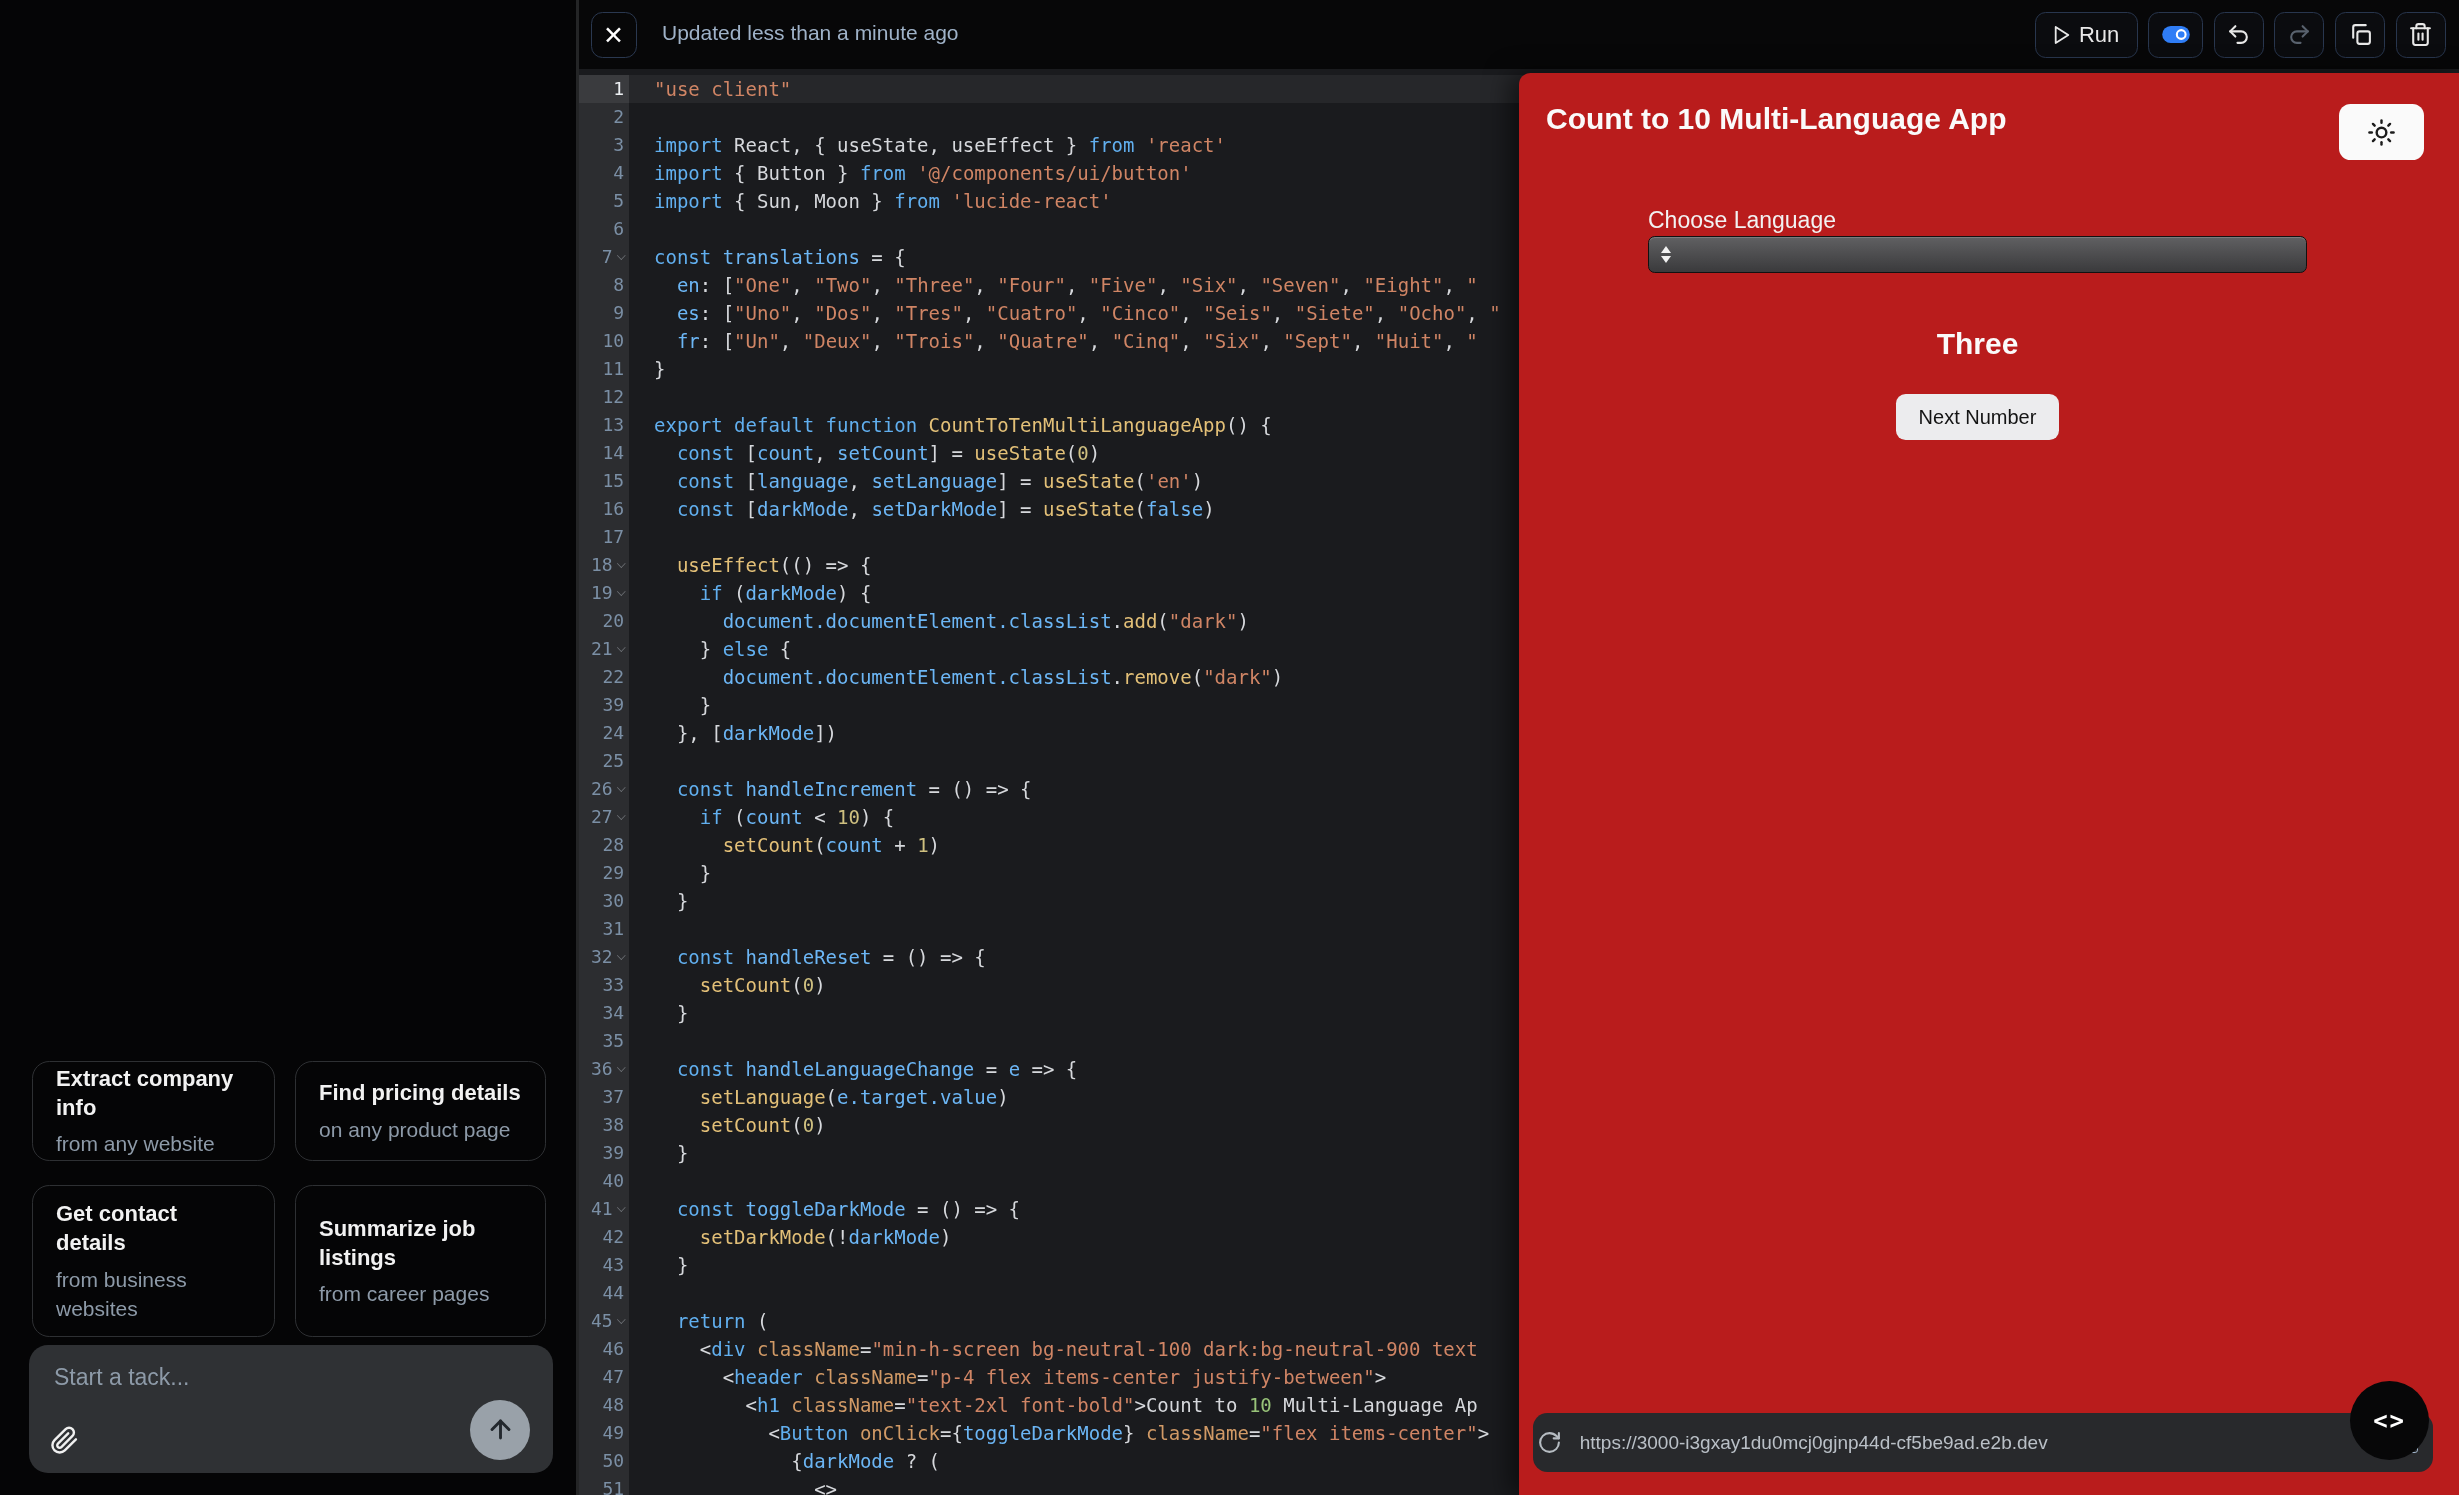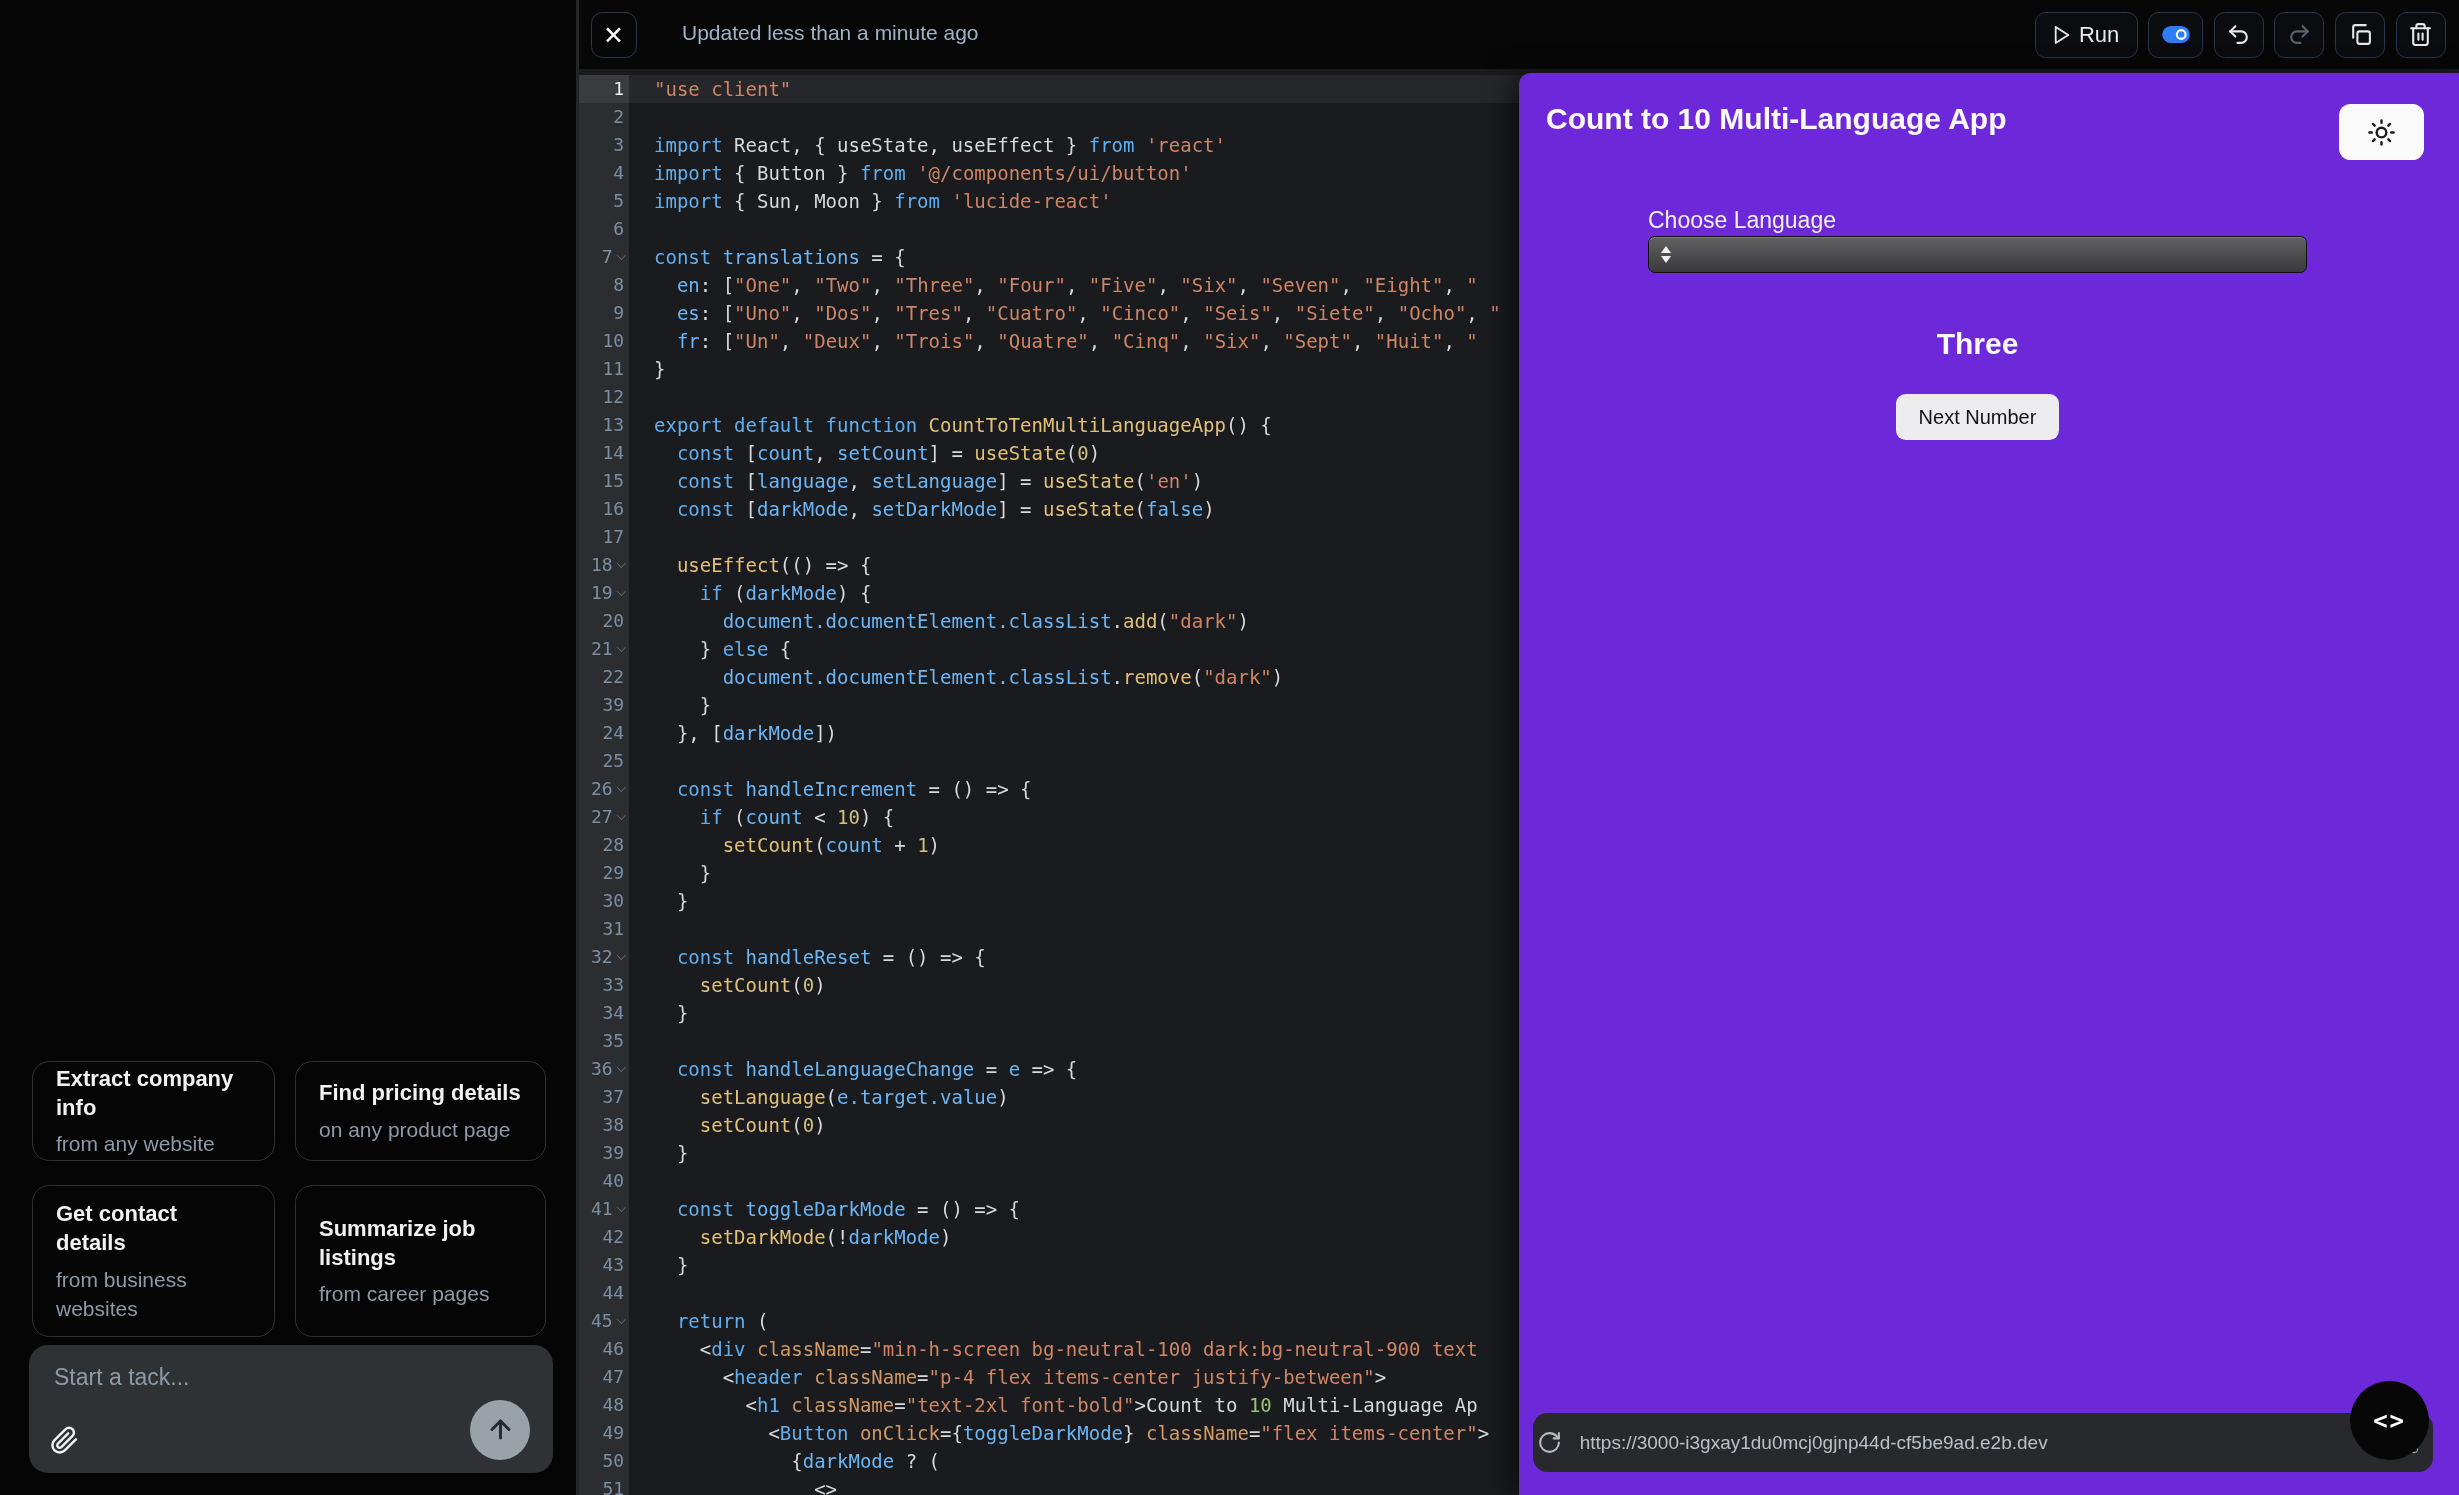--- a/index.html
+++ b/index.html
@@ -20,21 +20,21 @@
   .ph{position:absolute;left:25px;top:19px;color:#8d9aa8;font-size:23px;}
   .attach-btn{position:absolute;left:21px;bottom:15.4px;background:none;border:none;padding:0;cursor:pointer;}
   .send-btn{position:absolute;right:23px;bottom:13.4px;width:60px;height:60px;border-radius:50%;
             background:#99a1a9;border:none;display:flex;align-items:center;justify-content:center;cursor:pointer;}
 
   
   .editor{position:absolute;left:579px;top:0;right:0;height:100%;background:#1a1b1e;}
   .topbar{position:absolute;left:0;top:0;right:0;height:69px;background:#070708;border-bottom:1px solid #141415;}
   .close-btn{position:absolute;left:11.5px;top:11.5px;width:46px;height:46px;border-radius:11.5px;
              border:1.4px solid #2a3850;background:transparent;color:#fff;font-size:25px;line-height:42px;cursor:pointer;}
-  .status{position:absolute;left:83px;top:21px;color:#9fb2c8;font-size:21px;margin-left:20px;}
+  .status{position:absolute;left:83px;top:21px;color:#9fb2c8;font-size:21px;}
   .actions{position:absolute;right:13.4px;top:11.5px;display:flex;gap:10.6px;align-items:center;}
   .tb-btn{height:46px;min-width:46px;box-sizing:border-box;border:1.4px solid #28364e;border-radius:10.6px;
           background:#0b0c0f;color:#e8e8e8;display:flex;align-items:center;justify-content:center;
           gap:7.7px;font-size:22px;padding:0 11.5px;cursor:pointer;}
   .tb-btn.run{padding:0 17.3px;}
 
   .code{position:absolute;left:0;top:69px;right:0;bottom:0;overflow:hidden;padding-top:5.8px;background:#1a1b1e;}
   .code-line{display:flex;height:28px;align-items:center;}
   .code-line.active{background:#26272a;}
   .gutter{flex:0 0 50px;align-self:stretch;background:#2c2d30;display:flex;align-items:center;
@@ -43,21 +43,21 @@
   .ln{font-family:"DejaVu Sans Mono",monospace;font-size:18px;color:#7b8fa5;}
   .code-line.active .ln{color:#eceff2;}
   .fold{width:7.7px;height:7.7px;border-right:1.9px solid #74777c;border-bottom:1.9px solid #74777c;
         transform:rotate(45deg) scale(.68) translateY(-1.9px);cursor:pointer;}
   .src{white-space:pre;padding-left:25px;font-family:"DejaVu Sans Mono",monospace;font-size:19px;line-height:28px;}
   .tk-kw{color:#61afef}.tk-str{color:#d08565}.tk-fn{color:#e3c078}.tk-var{color:#6cb6f5}
   .tk-num{color:#cfc080}.tk-id{color:#d6d8dc}.tk-tag{color:#61afef}.tk-attr{color:#d19a66}
   .tk-txt{color:#d6d8dc}.tk-grn{color:#98c379}
 
   
-  .preview{position:absolute;left:1519px;top:73px;right:0;bottom:0;background:#6d28d9;
+  .preview{position:absolute;left:1519px;top:73px;right:0;bottom:0;background:#b91c1c;
            border-top-left-radius:11.5px;box-shadow:-9.6px 0 25px rgba(0,0,0,.5);}
   .p-title{position:absolute;left:27px;top:29px;color:#fafafa;font-size:30px;font-weight:700;margin:0;}
   .sun-btn{position:absolute;right:35px;top:31px;width:85px;height:56px;background:#fafafa;border:none;
            border-radius:11.5px;display:flex;align-items:center;justify-content:center;cursor:pointer;}
   .p-col{position:absolute;left:129px;top:134px;width:659px;text-align:center;}
   .lang-label{display:block;text-align:left;color:#f2f2f2;font-size:23px;margin-bottom:2px;}
   .select{height:35px;border-radius:6.7px;border:1px solid #111;
           background:linear-gradient(#606062,#3a3a3c);display:flex;align-items:center;
           padding:0 11.5px;box-shadow:inset 0 1px 0 rgba(255,255,255,.18);cursor:pointer;}
   .select-value{color:#fff;font-size:21px;flex:1;text-align:left;}

